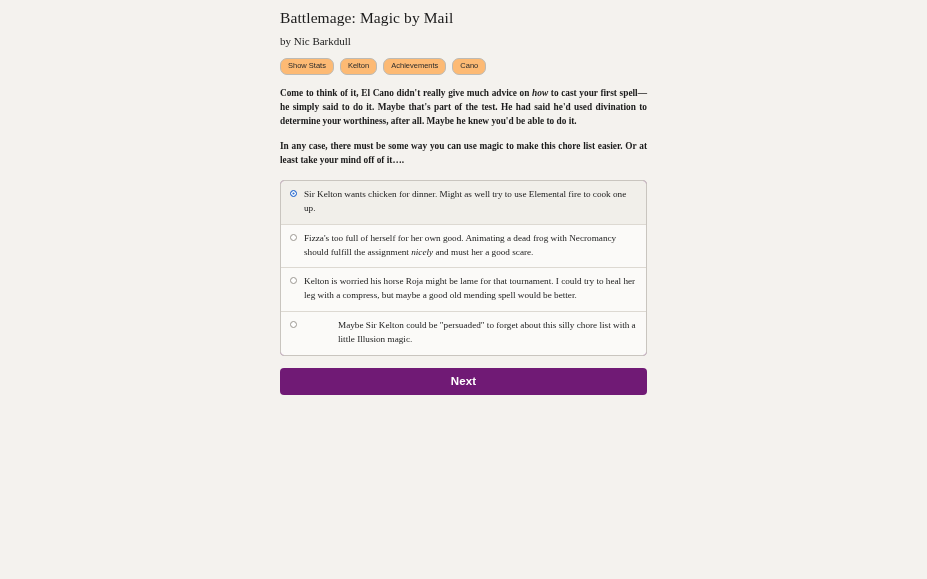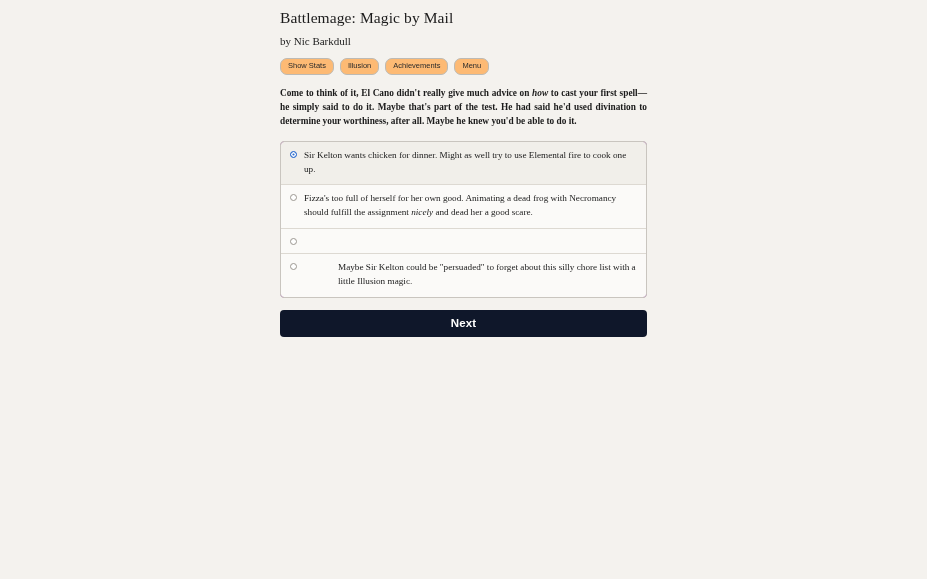--- a/index.html
+++ b/index.html
@@ -101,21 +101,21 @@
   .choice-text {
     font-size: 9.2px;
     line-height: 1.5;
     color: #1b1b1b;
   }
   .choice-text em { font-style: italic; }
   .next-btn {
     display: block;
     width: 100%;
     margin-top: 12px;
-    background: #0f172a;
+    background: #701a75;
     color: #fff;
     border: none;
     border-radius: 4px;
     font-family: "Liberation Sans", sans-serif;
     font-size: 11.5px;
     font-weight: bold;
     padding: 7px 0 8px 0;
     letter-spacing: 0.2px;
     cursor: pointer;
   }
@@ -124,42 +124,44 @@
 <body>
 
 <div class="page">
   <div class="container">
 
     <h1 class="title">Battlemage: Magic by Mail</h1>
     <p class="byline">by Nic Barkdull</p>
 
     <div class="toolbar">
       <button class="tool-btn">Show Stats</button>
-      <button class="tool-btn">Illusion</button>
+      <button class="tool-btn">Kelton</button>
       <button class="tool-btn">Achievements</button>
-      <button class="tool-btn">Menu</button>
+      <button class="tool-btn">Cano</button>
     </div>
 
     <p class="story"><span>Come to think of it, El Cano didn't really give much advice on </span><em>how</em><span> to cast your first spell—he simply said to do it. Maybe that's part of the test. He had said he'd used divination to determine your worthiness, after all. Maybe he knew you'd be able to do it.</span></p>
 
+    <p class="story">In any case, there must be some way you can use magic to make this chore list easier. Or at least take your mind off of it….</p>
 
     <div class="choices">
 
       <div class="choice selected">
         <span class="radio"></span>
         <span class="choice-text">Sir Kelton wants chicken for dinner. Might as well try to use Elemental fire to cook one up.</span>
       </div>
 
       <div class="choice">
         <span class="radio"></span>
-        <span class="choice-text"><span>Fizza's too full of herself for her own good. Animating a dead frog with Necromancy should fulfill the assignment </span><em>nicely</em><span> and dead her a good scare.</span></span>
+        <span class="choice-text"><span>Fizza's too full of herself for her own good. Animating a dead frog with Necromancy should fulfill the assignment </span><em>nicely</em><span> and must her a good scare.</span></span>
       </div>
 
       <div class="choice">
         <span class="radio"></span>
+        <span class="choice-text">Kelton is worried his horse Roja might be lame for that tournament. I could try to heal her leg with a compress, but maybe a good old mending spell would be better.</span>
       </div>
 
       <div class="choice">
         <span class="radio"></span>
         <span class="choice-text">Maybe Sir Kelton could be "persuaded" to forget about this silly chore list with a little Illusion magic.</span>
       </div>
 
     </div>
 
     <button class="next-btn">Next</button>

